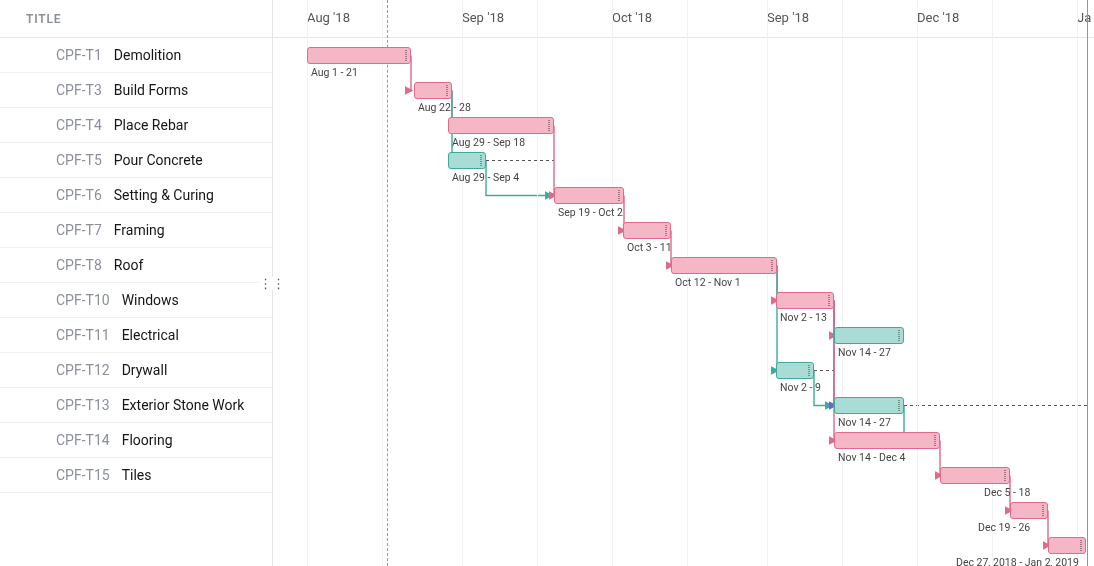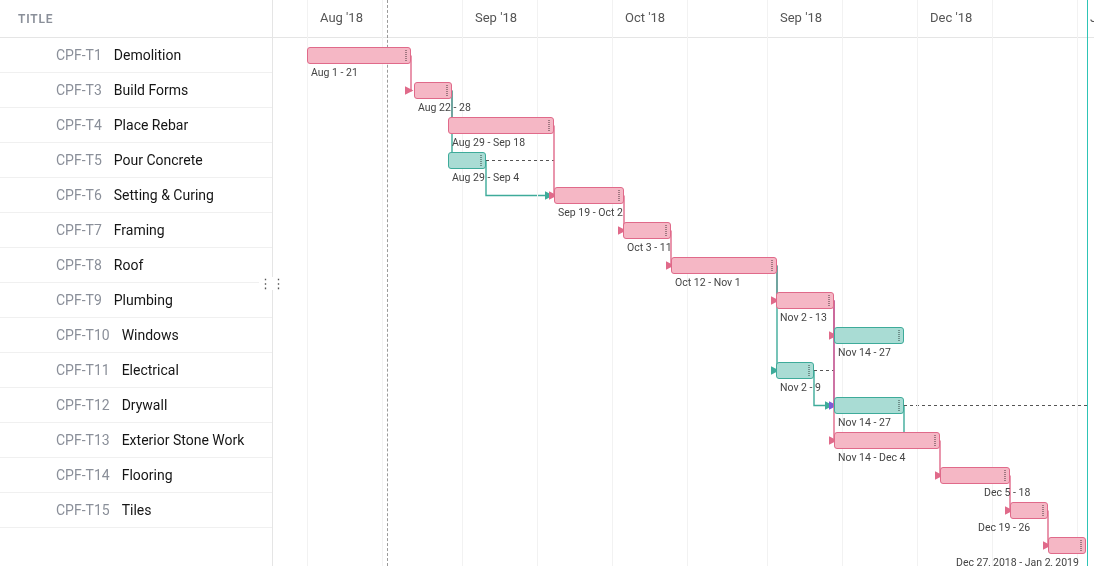--- a/index.html
+++ b/index.html
@@ -24,21 +24,21 @@
       flex: 0 0 273px;
       border-right: 1px solid #e5e5e5;
       display: flex;
       flex-direction: column;
       position: relative;
     }
     .sidebar-header {
       height: 38px;
       display: flex;
       align-items: center;
-      padding-left: 18px;
+      padding-left: 26px;
       text-transform: uppercase;
       color: #8a8f99;
       font-size: 12px;
       letter-spacing: 0.8px;
       font-weight: 600;
       border-bottom: 1px solid #e5e5e5;
     }
     .task-row {
       height: 35px;
       line-height: 35px;
@@ -84,21 +84,20 @@
       height: 38px;
       position: relative;
       border-bottom: 1px solid #e5e5e5;
     }
     .month-label {
       position: absolute;
       top: 10px;
       font-size: 13px;
       color: #555;
       font-weight: 400;
-      margin-left: 13px;
     }
     .gantt-body {
       position: relative;
       height: calc(100% - 38px);
     }
     .gridlines {
       position: absolute;
       inset: 0;
       z-index: 1;
     }
@@ -173,21 +172,20 @@
       <span>TITLE</span>
     </div>
     <div id="task-list">
         <div class="task-row"><span class="task-key">CPF-T1</span><span class="task-name">Demolition</span></div>
         <div class="task-row"><span class="task-key">CPF-T3</span><span class="task-name">Build Forms</span></div>
         <div class="task-row"><span class="task-key">CPF-T4</span><span class="task-name">Place Rebar</span></div>
         <div class="task-row"><span class="task-key">CPF-T5</span><span class="task-name">Pour Concrete</span></div>
         <div class="task-row"><span class="task-key">CPF-T6</span><span class="task-name">Setting &amp; Curing</span></div>
         <div class="task-row"><span class="task-key">CPF-T7</span><span class="task-name">Framing</span></div>
         <div class="task-row"><span class="task-key">CPF-T8</span><span class="task-name">Roof</span></div>
-        <div class="task-row"><span class="task-key">CPF-T9</span><span class="task-name">Plumbing</span></div>
         <div class="task-row"><span class="task-key">CPF-T10</span><span class="task-name">Windows</span></div>
         <div class="task-row"><span class="task-key">CPF-T11</span><span class="task-name">Electrical</span></div>
         <div class="task-row"><span class="task-key">CPF-T12</span><span class="task-name">Drywall</span></div>
         <div class="task-row"><span class="task-key">CPF-T13</span><span class="task-name">Exterior Stone Work</span></div>
         <div class="task-row"><span class="task-key">CPF-T14</span><span class="task-name">Flooring</span></div>
         <div class="task-row"><span class="task-key">CPF-T15</span><span class="task-name">Tiles</span></div>
       </div>
     <div class="splitter">
       <span class="splitter-handle">⋮⋮</span>
     </div>

